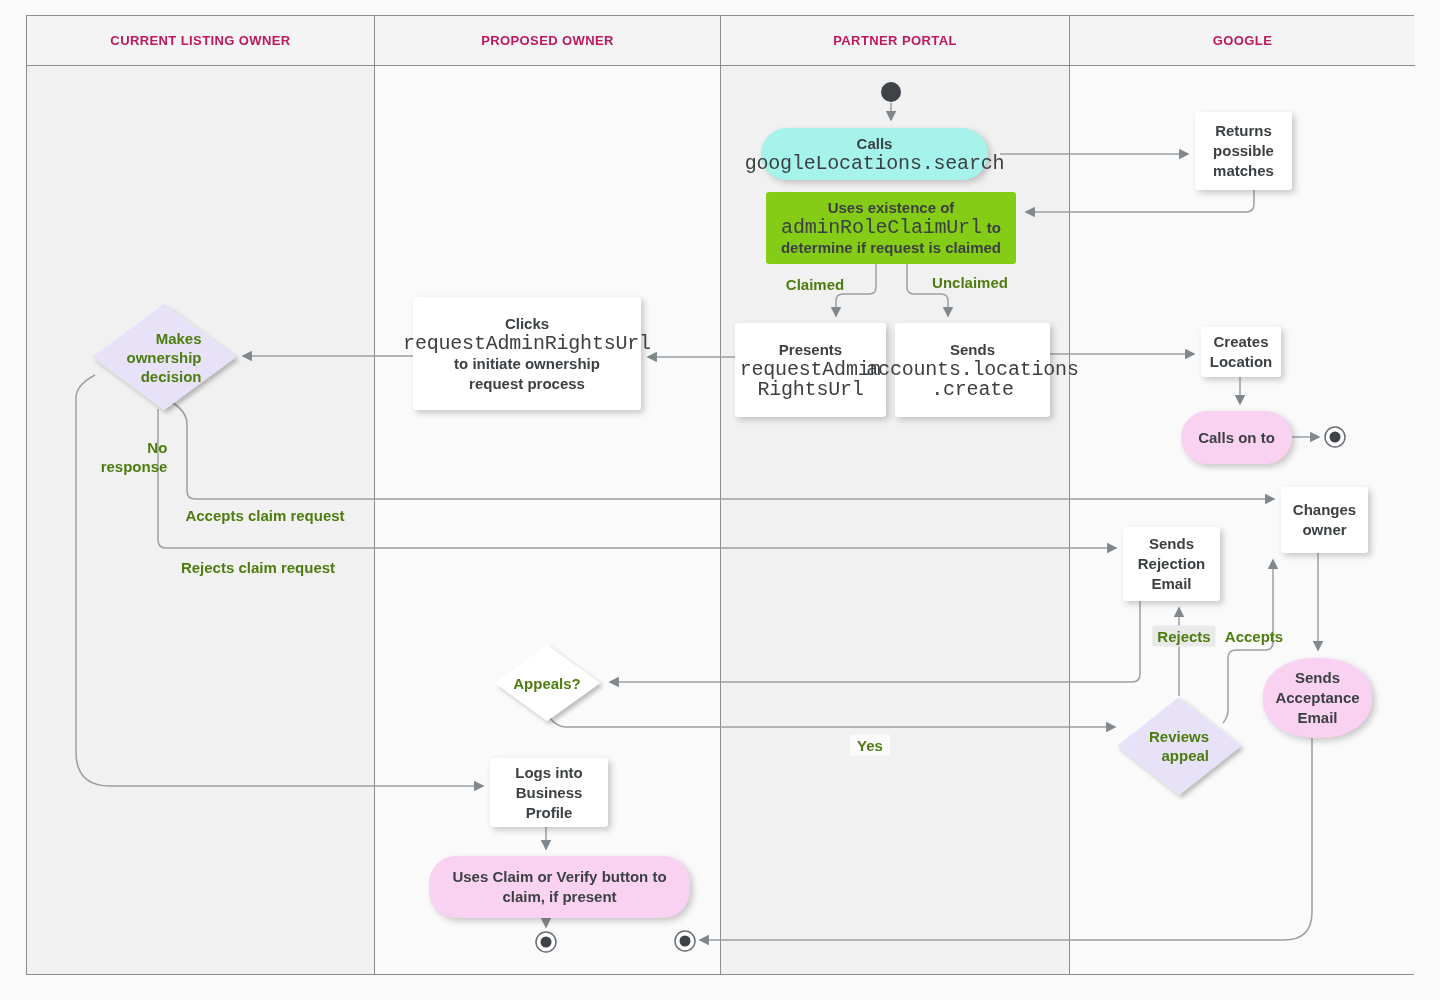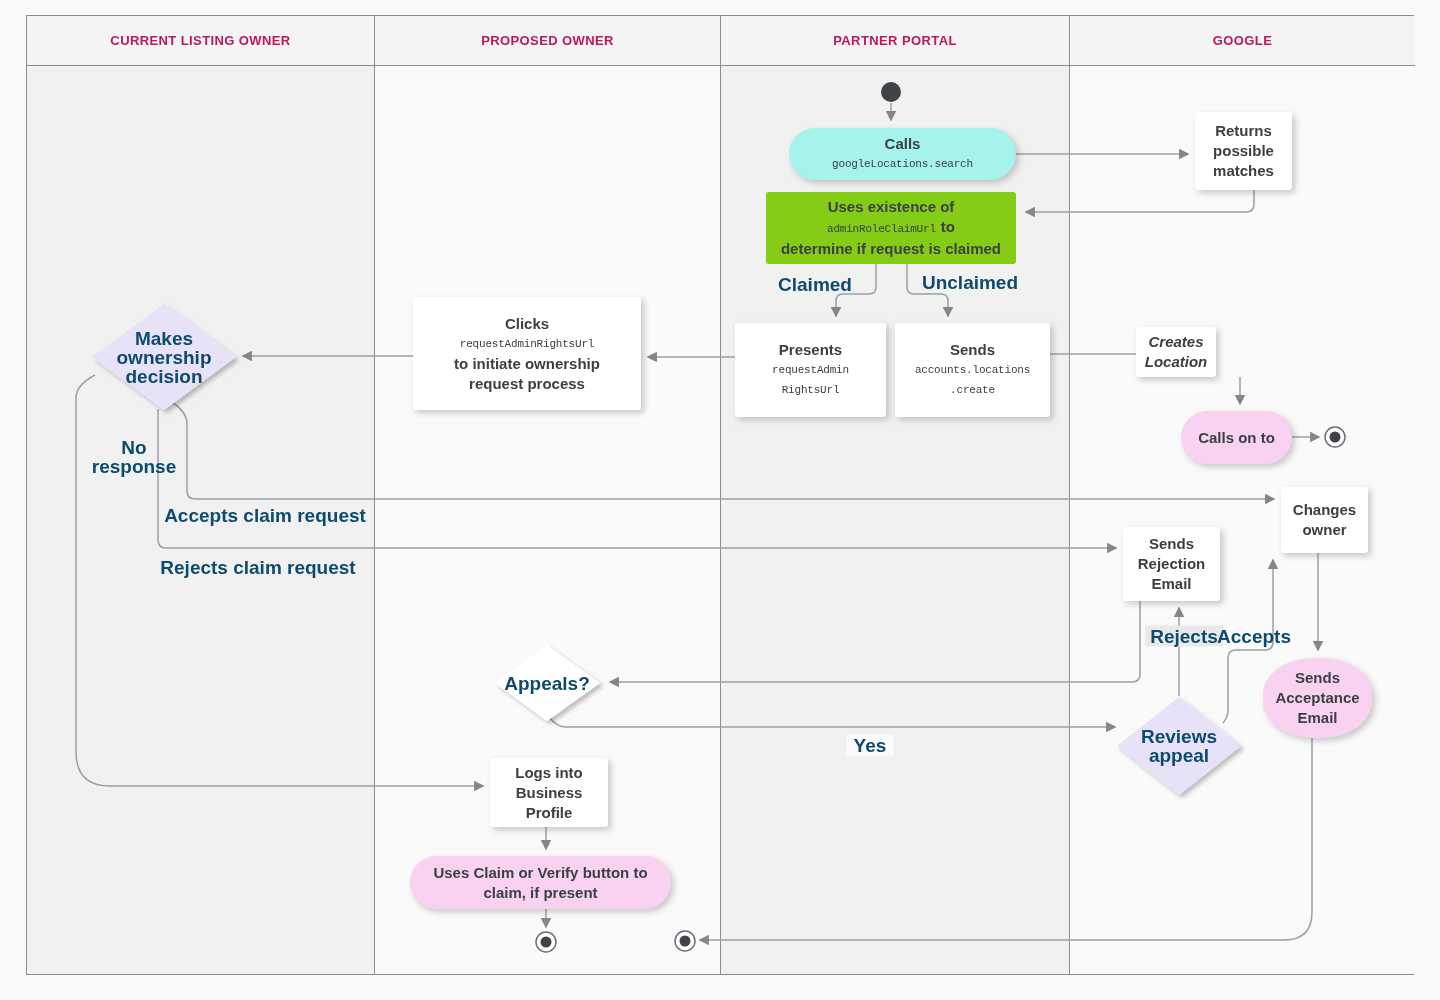--- a/index.html
+++ b/index.html
@@ -25,27 +25,27 @@
     text-align:center;font-weight:bold;font-size:15px;line-height:20px;color:#3c4043;
     box-sizing:border-box;padding:4px 6px;
   }
   .shadow{box-shadow:3px 3px 6px rgba(70,70,70,.28);}
   .box{background:#ffffff;border-radius:3px;text-align:center;}
   .pill{border-radius:27px;}
   .teal{background:#a5f3ea;}
   .pinkbg{background:#f9d2f2;}
   .note{background:#84cc16;border-radius:3px;}
   .blob{background:#f9d2f2;border-radius:46%;}
-  .mono{font-family:"Liberation Mono","DejaVu Sans Mono",monospace;font-weight:normal;font-size:11px;letter-spacing:-.2px;}
+  .mono{font-family:"Liberation Mono","DejaVu Sans Mono",monospace;font-weight:normal;font-size:20px;letter-spacing:-.2px;}
   .pre{white-space:pre-line;}
   .gap{margin-left:5px;}
   
   .elabel{
-    position:absolute;transform:translate(-50%,-50%);font-weight:bold;font-size:19px;
-    color:#0c4a6e;white-space:pre-line;text-align:center;line-height:19px;
+    position:absolute;transform:translate(-50%,-50%);font-weight:bold;font-size:15px;
+    color:#4d7c0f;white-space:pre-line;text-align:right;line-height:19px;
   }
   .lbl-bg{background:#e9e9e9;padding:1px 5px;}
   .lbl-bg-light{background:#fbfbfb;padding:1px 7px;}
   
 </style>
 </head>
 <body>
 
 <div class="canvas">
 
@@ -109,21 +109,21 @@
     <g>
       <circle cx="685" cy="941" r="10" fill="#ffffff" stroke="#6a6f74" stroke-width="1.5"></circle>
       <circle cx="685" cy="941" r="5.5" fill="#3f4347"></circle>
     </g>
     <g>
       <circle cx="546" cy="942" r="10" fill="#ffffff" stroke="#6a6f74" stroke-width="1.5"></circle>
       <circle cx="546" cy="942" r="5.5" fill="#3f4347"></circle>
     </g>
   </svg>
 
-  <div class="node pill teal shadow" style="left:789px;top:128px;width:227px;height:52px;">
+  <div class="node pill teal shadow" style="left:761px;top:128px;width:227px;height:52px;">
     <div>Calls</div>
     <div class="mono">googleLocations.search</div>
   </div>
 
   <div class="node box shadow pre" style="left:1195px;top:112px;width:97px;height:78px;">Returns
 possible
 matches</div>
 
   <div class="node note" style="left:766px;top:192px;width:250px;height:72px;">
     <div>Uses existence of</div>
@@ -149,21 +149,21 @@
     <div>Clicks</div>
     <div class="mono">requestAdminRightsUrl</div>
     <div class="pre">to initiate ownership
 request process</div>
   </div>
 
   <div class="elabel" style="left:164px;top:357px;">Makes
 ownership
 decision</div>
 
-  <div class="node box shadow pre" style="left:1136px;top:327px;width:80px;height:50px;font-style:italic;">Creates
+  <div class="node box shadow pre" style="left:1201px;top:327px;width:80px;height:50px;">Creates
 Location</div>
 
   <div class="node pill pinkbg shadow" style="left:1181px;top:411px;width:111px;height:53px;">Calls on to</div>
 
   <div class="node box shadow pre" style="left:1281px;top:487px;width:87px;height:66px;">Changes
 owner</div>
 
   <div class="node box shadow pre" style="left:1123px;top:527px;width:97px;height:74px;">Sends
 Rejection
 Email</div>
@@ -174,21 +174,21 @@
 appeal</div>
 
   <div class="node blob shadow pre" style="left:1263px;top:658px;width:109px;height:80px;">Sends
 Acceptance
 Email</div>
 
   <div class="node box shadow pre" style="left:490px;top:758px;width:118px;height:69px;">Logs into
 Business
 Profile</div>
 
-  <div class="node pill pinkbg shadow pre" style="left:410px;top:856px;width:261px;height:53px;">Uses Claim or Verify button to
+  <div class="node pill pinkbg shadow pre" style="left:429px;top:856px;width:261px;height:62px;">Uses Claim or Verify button to
 claim, if present</div>
 
   <div class="elabel" style="left:815px;top:284px;">Claimed</div>
   <div class="elabel" style="left:970px;top:282px;">Unclaimed</div>
   <div class="elabel" style="left:88px;top:457px;margin-left:46px;">No
 response</div>
   <div class="elabel" style="left:265px;top:515px;">Accepts claim request</div>
   <div class="elabel" style="left:258px;top:567px;">Rejects claim request</div>
   <div class="elabel lbl-bg" style="left:1184px;top:636px;">Rejects</div>
   <div class="elabel" style="left:1254px;top:636px;">Accepts</div>

